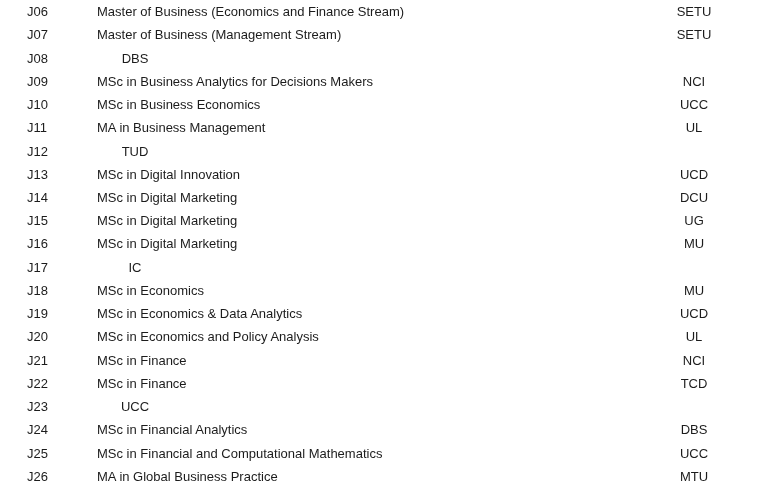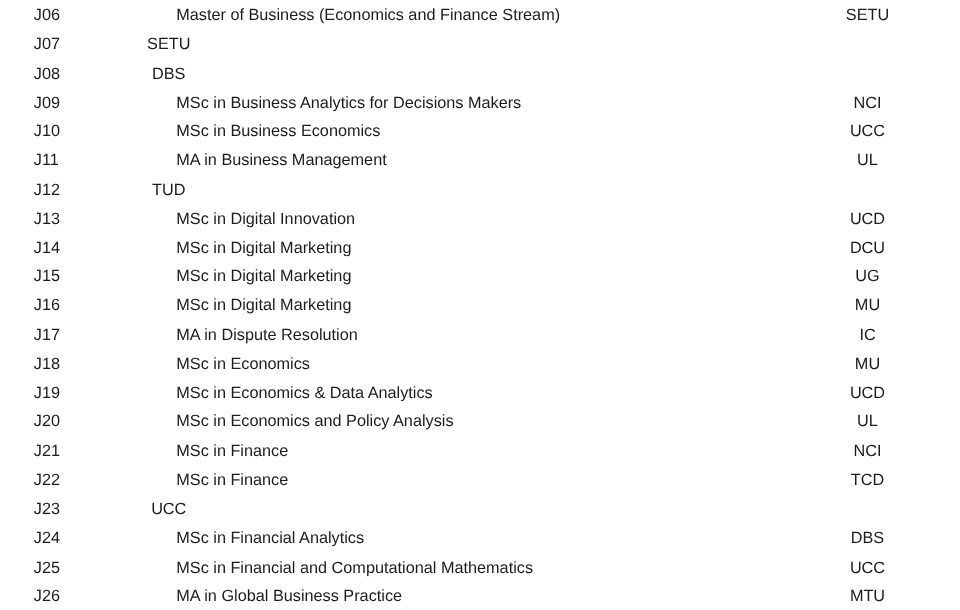--- a/index.html
+++ b/index.html
@@ -32,41 +32,41 @@
     box-sizing: border-box;
     white-space: nowrap;
   }
   .cell-code {
     width: 70px;
     flex: 0 0 auto;
   }
   .cell-course {
     flex: 1 1 auto;
     overflow: hidden;
-    margin-left: 44px;
   }
   .cell-inst {
     width: 76px;
     flex: 0 0 auto;
     text-align: center;
   }
 </style>
 </head>
 <body>
 
 <div class="page" style="color: rgb(28, 28, 28); background: rgb(255, 255, 255);">
   <div class="table" id="course-table">
   <div class="row">
     <span class="cell-code">J06</span>
     <span class="cell-course">Master of Business (Economics and Finance Stream)</span>
     <span class="cell-inst">SETU</span>
   </div>
 
   <div class="row">
     <span class="cell-code">J07</span>
+    <span class="cell-course">Master of Business (Management Stream)</span>
     <span class="cell-inst">SETU</span>
   </div>
 
   <div class="row">
     <span class="cell-code">J08</span>
     <span class="cell-inst">DBS</span>
   </div>
 
   <div class="row">
     <span class="cell-code">J09</span>
@@ -110,21 +110,20 @@
   </div>
 
   <div class="row">
     <span class="cell-code">J16</span>
     <span class="cell-course">MSc in Digital Marketing</span>
     <span class="cell-inst">MU</span>
   </div>
 
   <div class="row">
     <span class="cell-code">J17</span>
-    <span class="cell-course">MA in Dispute Resolution</span>
     <span class="cell-inst">IC</span>
   </div>
 
   <div class="row">
     <span class="cell-code">J18</span>
     <span class="cell-course">MSc in Economics</span>
     <span class="cell-inst">MU</span>
   </div>
 
   <div class="row">

